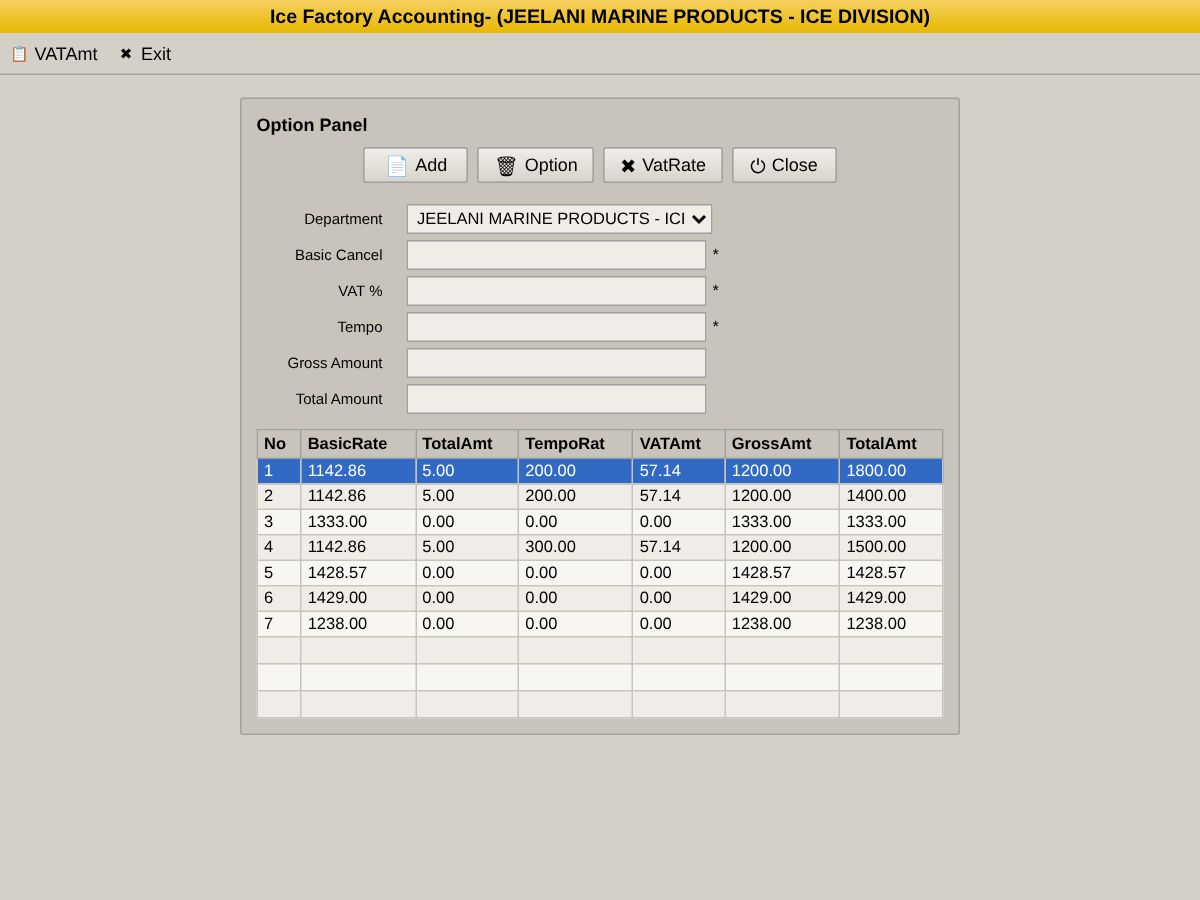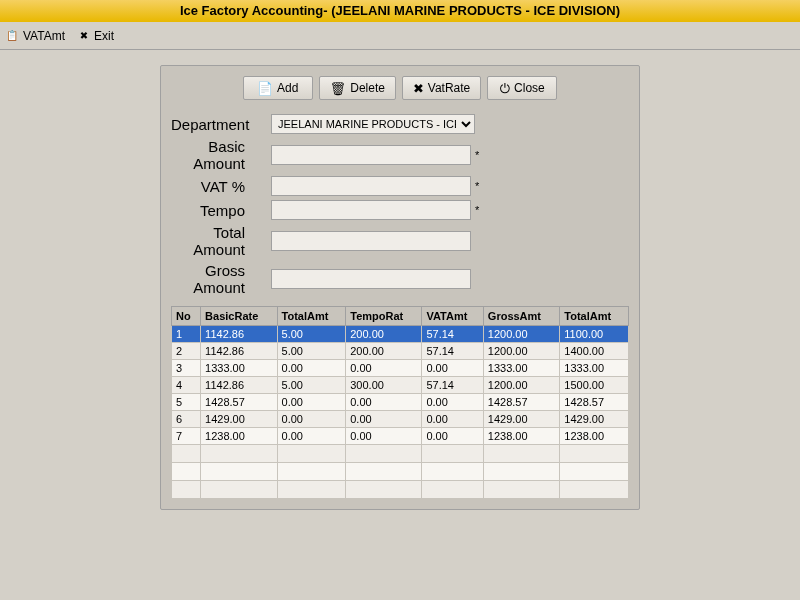--- a/index.html
+++ b/index.html
@@ -102,22 +102,22 @@
       color: #000;
     }
     .form-row {
       display: flex;
       align-items: center;
       margin-bottom: 4px;
     }
     .form-label {
       width: 100px;
       text-align: right;
-      padding-right: 26px;
-      font-size: 15px;
+      padding-right: 16px;
+      font-size: 10px;
       color: #000;
     }
     .form-input {
       width: 200px;
       height: 20px;
       background: #f0ede8;
       border: 1px solid #a0a0a0;
       font-size: 11px;
       padding: 1px 4px;
     }
@@ -182,69 +182,70 @@
   </div>
   <div class="menu-item">
     <span class="menu-icon">✖</span>
     <span>Exit</span>
   </div>
 </div>
 
 <div id="main-content">
   <div id="option-panel">
 
+    <div class="panel-title">Option Panel</div>
 
     <div id="toolbar">
       <button class="toolbar-btn">
         <span class="btn-icon">📄</span>
         <span>Add</span>
       </button>
       <button class="toolbar-btn">
         <span class="btn-icon">🗑</span>
-        <span>Delete</span>
+        <span>Option</span>
       </button>
       <button class="toolbar-btn">
         <span class="btn-icon">✖</span>
         <span>VatRate</span>
       </button>
       <button class="toolbar-btn">
         <span class="btn-icon">⏻</span>
         <span>Close</span>
       </button>
     </div>
 
     <div id="rate-info">
 
       <div class="form-row">
         <label class="form-label">Department</label>
         <select class="form-select">
           <option>JEELANI MARINE PRODUCTS - ICE D</option>
         </select>
       </div>
       <div class="form-row">
-        <label class="form-label">Basic Amount</label>
+        <label class="form-label">Basic Cancel</label>
         <input type="text" class="form-input" value="" style="">
         <span class="required-star">*</span>
       </div>
       <div class="form-row">
         <label class="form-label">VAT %</label>
         <input type="text" class="form-input" value="" style="">
         <span class="required-star">*</span>
       </div>
       <div class="form-row">
         <label class="form-label">Tempo</label>
         <input type="text" class="form-input" value="" style="">
         <span class="required-star">*</span>
       </div>
       <div class="form-row">
+        <label class="form-label">Gross Amount</label>
+        <input type="text" class="form-input" value="" style="">
+      </div>
+      <div class="form-row">
         <label class="form-label">Total Amount</label>
-        <input type="text" class="form-input" value="" style="">
-      </div>
-      <div class="form-row">
-        <label class="form-label">Gross Amount</label>
         <input type="text" class="form-input" value="" style="">
       </div>
     </div>
 
     <div id="list-section">
       <table id="data-table">
         <thead>
           <tr>
             <th>No</th>
             <th>BasicRate</th>
@@ -256,21 +257,21 @@
           </tr>
         </thead>
         <tbody id="table-body">
         <tr class="selected">
               <td>1</td>
               <td>1142.86</td>
               <td>5.00</td>
               <td>200.00</td>
               <td>57.14</td>
               <td>1200.00</td>
-              <td>1100.00</td>
+              <td>1800.00</td>
             </tr>
             <tr>
               <td>2</td>
               <td>1142.86</td>
               <td>5.00</td>
               <td>200.00</td>
               <td>57.14</td>
               <td>1200.00</td>
               <td>1400.00</td>
             </tr>

